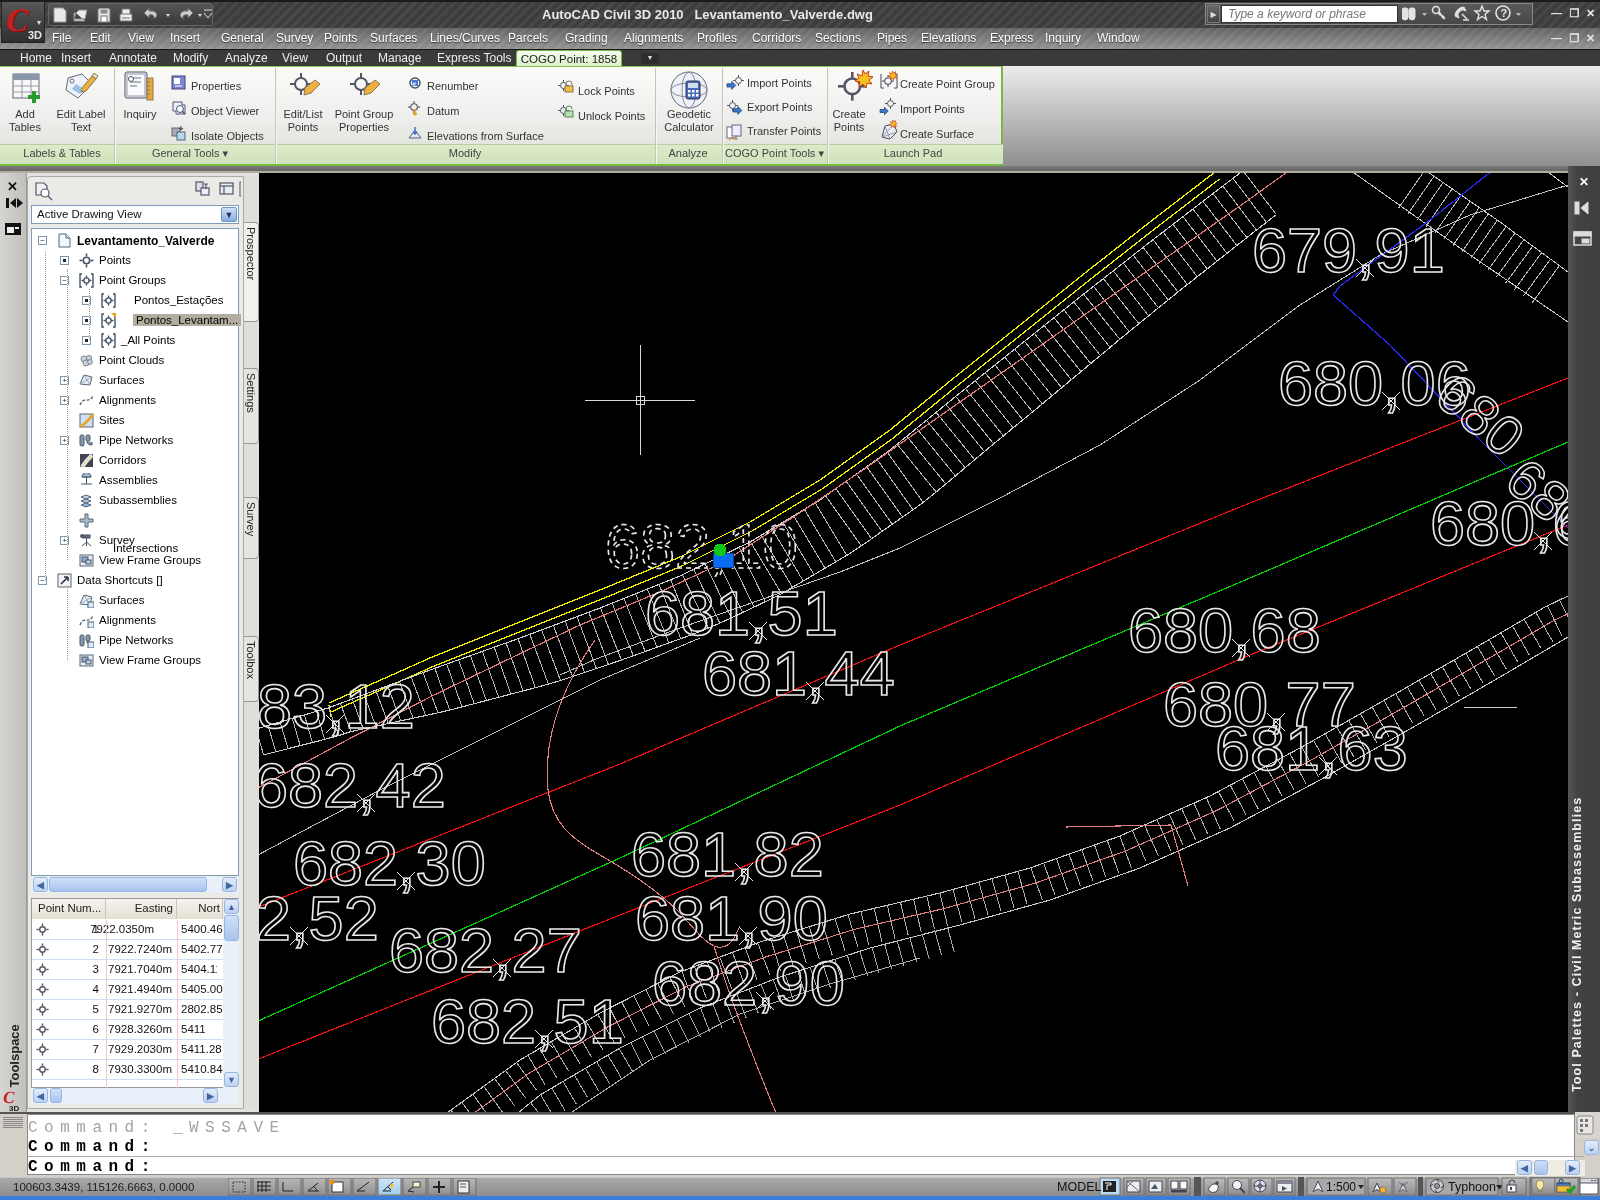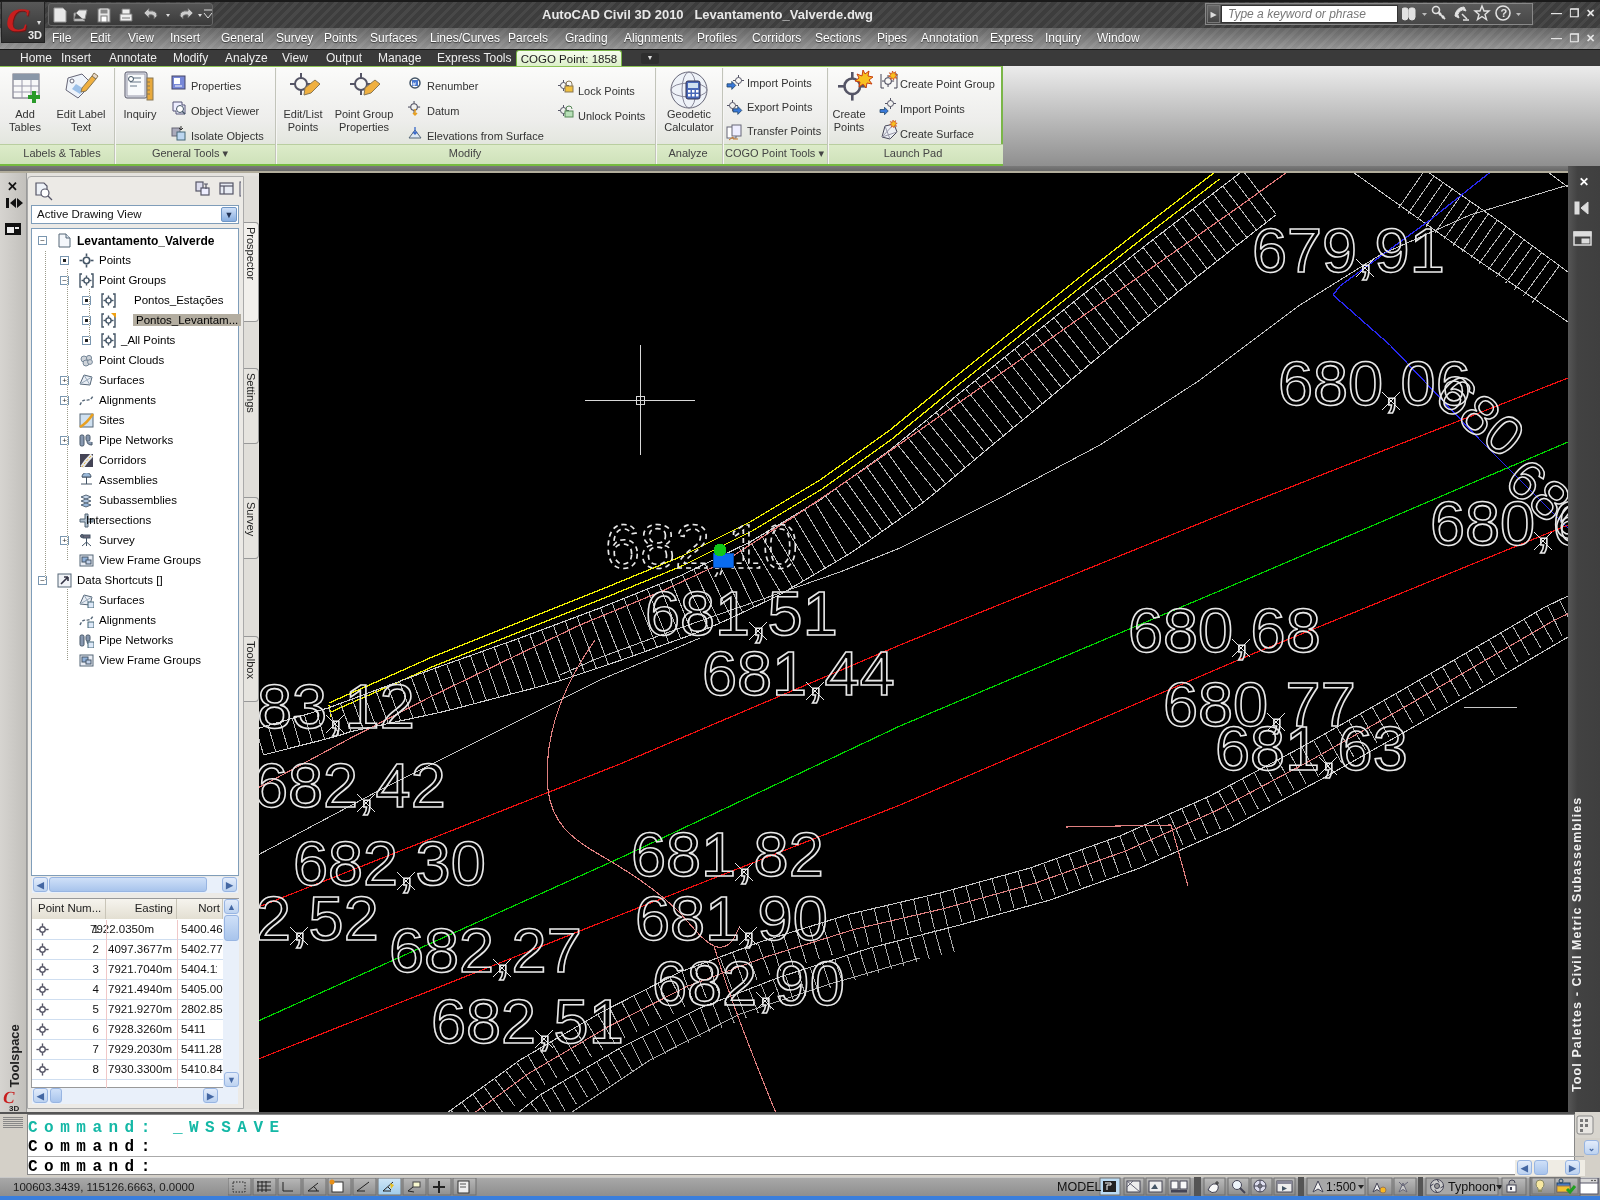--- a/index.html
+++ b/index.html
@@ -153,21 +153,21 @@
 <span class="mi abs" style="left:324px;top:31px;color:#fff;font-size:12px;text-shadow:0 1px 1px #333;position:absolute">Points</span>
 <span class="mi abs" style="left:370px;top:31px;color:#fff;font-size:12px;text-shadow:0 1px 1px #333;position:absolute">Surfaces</span>
 <span class="mi abs" style="left:430px;top:31px;color:#fff;font-size:12px;text-shadow:0 1px 1px #333;position:absolute">Lines/Curves</span>
 <span class="mi abs" style="left:508px;top:31px;color:#fff;font-size:12px;text-shadow:0 1px 1px #333;position:absolute">Parcels</span>
 <span class="mi abs" style="left:565px;top:31px;color:#fff;font-size:12px;text-shadow:0 1px 1px #333;position:absolute">Grading</span>
 <span class="mi abs" style="left:624px;top:31px;color:#fff;font-size:12px;text-shadow:0 1px 1px #333;position:absolute">Alignments</span>
 <span class="mi abs" style="left:697px;top:31px;color:#fff;font-size:12px;text-shadow:0 1px 1px #333;position:absolute">Profiles</span>
 <span class="mi abs" style="left:752px;top:31px;color:#fff;font-size:12px;text-shadow:0 1px 1px #333;position:absolute">Corridors</span>
 <span class="mi abs" style="left:815px;top:31px;color:#fff;font-size:12px;text-shadow:0 1px 1px #333;position:absolute">Sections</span>
 <span class="mi abs" style="left:877px;top:31px;color:#fff;font-size:12px;text-shadow:0 1px 1px #333;position:absolute">Pipes</span>
-<span class="mi abs" style="left:921px;top:31px;color:#fff;font-size:12px;text-shadow:0 1px 1px #333;position:absolute">Annotation</span>
+<span class="mi abs" style="left:921px;top:31px;color:#fff;font-size:12px;text-shadow:0 1px 1px #333;position:absolute">Elevations</span>
 <span class="mi abs" style="left:990px;top:31px;color:#fff;font-size:12px;text-shadow:0 1px 1px #333;position:absolute">Express</span>
 <span class="mi abs" style="left:1045px;top:31px;color:#fff;font-size:12px;text-shadow:0 1px 1px #333;position:absolute">Inquiry</span>
 <span class="mi abs" style="left:1097px;top:31px;color:#fff;font-size:12px;text-shadow:0 1px 1px #333;position:absolute">Window</span>
 <div id="ribbontabs" class="abs"></div>
 <span class="rt abs" style="left:20px;top:51px;color:#eee;font-size:12px;position:absolute">Home</span>
 <span class="rt abs" style="left:61px;top:51px;color:#eee;font-size:12px;position:absolute">Insert</span>
 <span class="rt abs" style="left:109px;top:51px;color:#eee;font-size:12px;position:absolute">Annotate</span>
 <span class="rt abs" style="left:173px;top:51px;color:#eee;font-size:12px;position:absolute">Modify</span>
 <span class="rt abs" style="left:225px;top:51px;color:#eee;font-size:12px;position:absolute">Analyze</span>
 <span class="rt abs" style="left:282px;top:51px;color:#eee;font-size:12px;position:absolute">View</span>
@@ -994,21 +994,21 @@
         <path d="M2,4 l5,-2 5,2 -5,2 z" fill="#c8d8ec" stroke="#567"></path>
         <path d="M2,8 l5,-2 5,2 -5,2 z" fill="#b0c8e4" stroke="#567"></path>
         <path d="M2,12 l5,-2 5,2 -5,2 z" fill="#98b8dc" stroke="#567"></path>
       </svg></span>
 <span class="lbl" style="left:99px;">Subassemblies</span>
 </div>
 <div class="trow abs" style="left:0;top:511px;width:239px">
 <span class="icon" style="left:79px;top:2px"><svg width="15" height="15" viewBox="0 0 15 15">
         <path d="M6,1 h3 v5 h5 v3 h-5 v5 h-3 v-5 h-5 v-3 h5 z" fill="#aebecd" stroke="#567"></path>
       </svg></span>
-<span class="lbl" style="left:86px;">Intersections</span>
+<span class="lbl" style="left:113px;margin-top:28px;">Intersections</span>
 </div>
 <div class="trow abs" style="left:0;top:531px;width:239px">
 <span class="texp" style="left:60px">+</span>
 <span class="icon" style="left:79px;top:2px"><svg width="15" height="15" viewBox="0 0 15 15">
         <g stroke="#456" fill="none">
           <line x1="7.5" y1="4" x2="7.5" y2="13"></line>
           <line x1="3" y1="13" x2="7.5" y2="9"></line>
           <line x1="12" y1="13" x2="7.5" y2="9"></line>
           <rect x="4" y="2" width="7" height="3" fill="#667"></rect>
           <circle cx="3" cy="3" r="1.5" fill="#667"></circle>
@@ -1100,21 +1100,21 @@
 <span class="icon" style="left:4px;top:3px"><svg width="13" height="13" viewBox="0 0 15 15">
         <g stroke="#556" fill="none" stroke-width="1.6">
           <circle cx="7.5" cy="7.5" r="3.2"></circle>
           <line x1="7.5" y1="0.5" x2="7.5" y2="3.4"></line>
           <line x1="7.5" y1="11.6" x2="7.5" y2="14.5"></line>
           <line x1="0.5" y1="7.5" x2="3.4" y2="7.5"></line>
           <line x1="11.6" y1="7.5" x2="14.5" y2="7.5"></line>
         </g>
       </svg></span>
 <span style="position:absolute;right:124px;top:3px">2</span>
-<span style="position:absolute;left:40px;top:3px;width:100px;text-align:right">4097.3677m</span>
+<span style="position:absolute;left:40px;top:3px;width:100px;text-align:right">7922.7240m</span>
 <span style="position:absolute;left:149px;top:3px;width:42px;overflow:hidden">5402.77</span>
 </div>
 <div class="tr2 abs" style="left:32px;top:960px;width:191px">
 <span class="icon" style="left:4px;top:3px"><svg width="13" height="13" viewBox="0 0 15 15">
         <g stroke="#556" fill="none" stroke-width="1.6">
           <circle cx="7.5" cy="7.5" r="3.2"></circle>
           <line x1="7.5" y1="0.5" x2="7.5" y2="3.4"></line>
           <line x1="7.5" y1="11.6" x2="7.5" y2="14.5"></line>
           <line x1="0.5" y1="7.5" x2="3.4" y2="7.5"></line>
           <line x1="11.6" y1="7.5" x2="14.5" y2="7.5"></line>
@@ -1197,21 +1197,21 @@
 <div class="tcolsep abs" style="left:106px;top:920px;height:168px"></div>
 <div class="tcolsep abs" style="left:177px;top:920px;height:168px"></div>
 <div class="sb abs" style="left:32px;top:1088px;width:206px;height:16px;background:#e9f0fa"></div>
 <div class="sbbtn abs" style="left:33px;top:1088px">◀</div>
 <div class="sbthumb abs" style="left:50px;top:1088px;width:12px;height:15px"></div>
 <div class="sbbtn abs" style="left:203px;top:1088px">▶</div>
 <div class="abs" style="left:1575px;top:1112px;width:25px;height:26px;background:#d8d5ce;z-index:8"></div>
 <div id="cmdwrap" class="abs"></div>
 <div id="cmdwin" class="abs"></div>
 <div id="cmdgrip" class="abs"></div>
-<div class="abs ln" style="left:28px;top:1119px;font-family:'Liberation Mono',monospace;font-weight:bold;font-size:16px;letter-spacing:6.5px;color:#14b8a6">Command: _WSSAVE</div>
+<div class="abs ln" style="left:28px;top:1119px;font-family:'Liberation Mono',monospace;font-weight:normal;font-size:16px;letter-spacing:6.5px;color:#a3a3a3">Command: _WSSAVE</div>
 <div class="abs ln" style="left:28px;top:1138px;font-family:'Liberation Mono',monospace;font-weight:bold;font-size:16px;letter-spacing:6.5px;color:#000">Command:</div>
 <div class="abs" style="left:28px;top:1156px;width:1556px;height:1px;background:#aaa"></div>
 <div class="abs ln" style="left:28px;top:1158px;font-family:'Liberation Mono',monospace;font-weight:bold;font-size:16px;letter-spacing:6.5px;color:#000">Command:</div>
 <div class="sb abs" style="left:1515px;top:1160px;width:70px;height:16px;background:#efece4"></div>
 <div class="sbbtn abs" style="left:1517px;top:1160px">◀</div>
 <div class="sbthumb abs" style="left:1534px;top:1160px;width:14px;height:15px"></div>
 <div class="sbbtn abs" style="left:1565px;top:1160px">▶</div>
 <div id="statusbar" class="abs"></div>
 <div id="coords">100603.3439, 115126.6663, 0.0000</div>
 <svg class="abs" style="left:228px;top:1178px" width="260" height="18">

